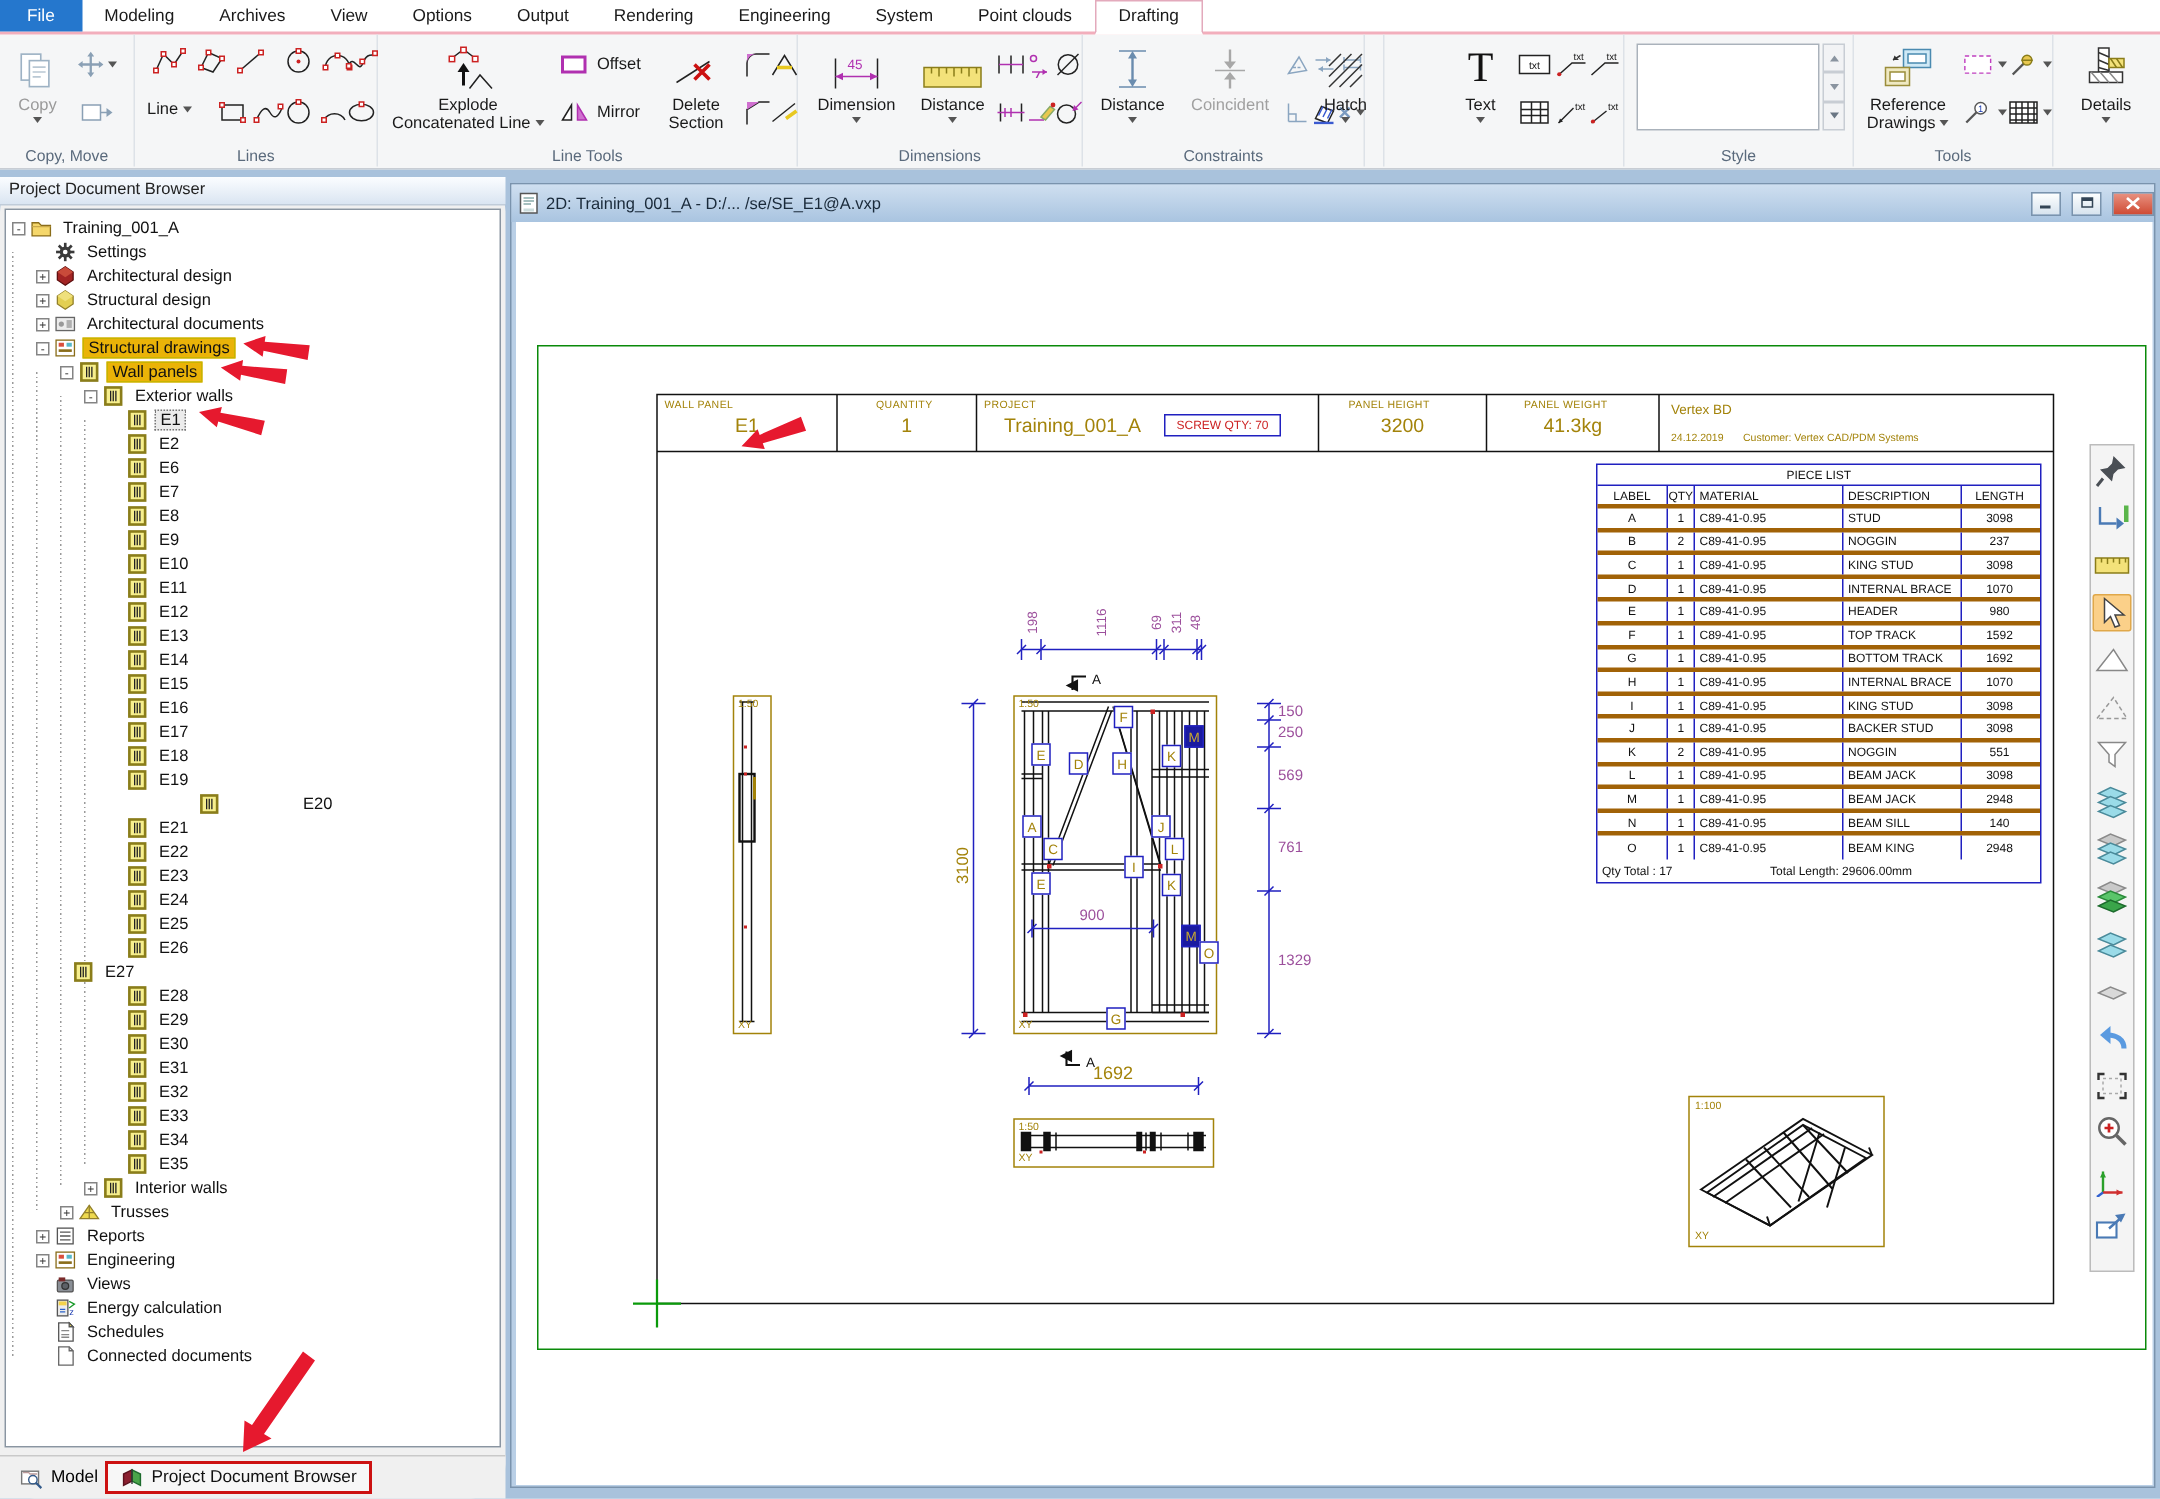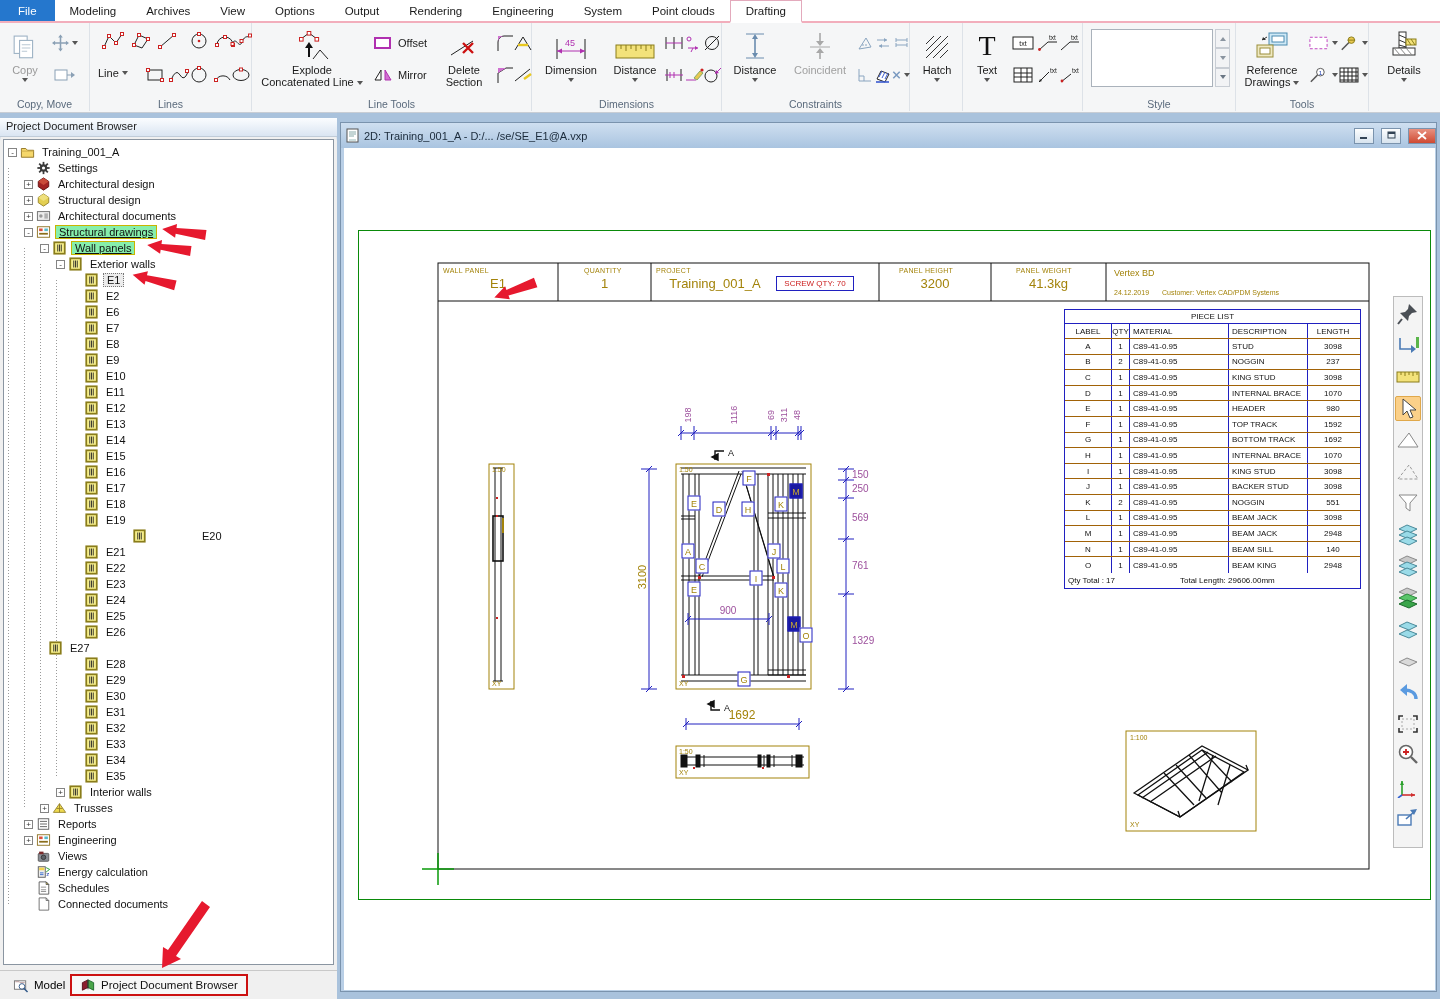--- a/index.html
+++ b/index.html
@@ -32,21 +32,21 @@
   .leftpanel { position:absolute; left:0; top:118px; width:337px; height:881px; background:#f0f0f0; z-index:5;border-radius:23px; }
   .lphead { position:absolute; left:0; top:0; width:337px; height:19px; background:linear-gradient(#fbfdff,#dae5f2); border-bottom:1px solid #c0ccd9; font-size:11px; color:#222; padding:2px 0 0 6px; }
   .treebox { position:absolute; left:3px; top:21px; width:331px; height:826px; background:#fff; border:1px solid #8a95a1; overflow:hidden; }
   .guide { position:absolute; width:1px; background:repeating-linear-gradient(to bottom,#9a9a9a 0 1px,transparent 1px 3px); }
   .trow { position:relative; height:16px; display:flex; align-items:center; font-size:11px; color:#111; white-space:nowrap; }
   .exbox { width:9px; height:9px; border:1px solid #848484; background:#fff; font-size:8px; line-height:7px; text-align:center; color:#333; margin-right:3px; flex:none; }
   .exbox.noex { border:none; background:transparent; }
   .ticon { width:15px; height:14px; margin-right:4px; flex:none; }
   .ticon svg { width:15px; height:14px; }
   .tlabel { padding:0 3px; }
-  .tlabel.hlbg { background:#86efac; border:1px solid #c8b400;text-decoration:underline; }
+  .tlabel.hlbg { background:#eab308; border:1px solid #c8b400; }
   .tlabel.selbg { background:#ececec; border:1px dotted #777; }
   .bottomtabs { position:absolute; left:0; top:852px; width:337px; height:29px; background:#f0f0f0; border-top:1px solid #c9c9c9; }
   .btab { position:absolute; top:3px; height:22px; display:flex; align-items:center; gap:5px; font-size:11.5px; padding:0 8px; background:#f0f0f0; }
   .btab svg { width:16px; height:15px; }
   .btab.red { border:2px solid #cc1111; background:#f7f7f7; }
 
   
   .dwin { position:absolute; left:340px; top:122px; width:1097px; height:870px; background:#b9cfe6; border:1px solid #7a93ad; z-index:4; }
   .dtitle { position:absolute; left:0; top:0; width:100%; height:25px; background:linear-gradient(#cfdff0,#a9c4e0); display:flex; align-items:center; font-size:11px; color:#1a2a3a; padding-left:5px; gap:5px; }
   .wbtn { width:20px; height:16px; border:1px solid #7a93ad; background:linear-gradient(#fdfefe,#d7e3ee); display:flex; align-items:center; justify-content:center; margin-left:2px; }
@@ -54,21 +54,21 @@
   .canvas { position:absolute; left:3px; top:25px; width:1091px; height:842px; background:#fff; overflow:hidden; }
 
   .sheet { position:absolute; left:14px; top:82px; width:1073px; height:670px; border:1px solid #0a8a0a; }
   .tb-label { position:absolute; font-size:7px; color:#a3830a; letter-spacing:0.3px; }
   .tb-value { position:absolute; font-size:13px; color:#a3830a; text-align:center; }
   .screwbox { position:absolute; border:1px solid #2020c0; color:#cc2020; font-size:8px; display:flex; align-items:center; justify-content:center; }
   .oliv7 { position:absolute; font-size:7px; color:#a3830a; }
 
   .plist { position:absolute; left:720px; top:161px; width:297px; border:1px solid #2020c0; background:#fff; font-size:8px; color:#111; }
   .pltitle { height:14px; border-bottom:1px solid #2020c0; text-align:center; line-height:14px; }
-  .plrow { display:grid; grid-template-columns:47px 18px 99px 79px 50px; height:15.6px; border-bottom:1px solid #a16207; }
+  .plrow { display:grid; grid-template-columns:47px 18px 99px 79px 50px; height:15.6px; border-bottom:3px solid #a16207; }
   .plrow.hdr { height:15px; }
   .plrow:last-child { border-bottom:none; }
   .plc { border-right:1px solid #2020c0; display:flex; align-items:center; justify-content:center; overflow:hidden; }
   .plc:last-child { border-right:none; }
   .plc.c2,.plc.c3 { justify-content:flex-start; padding-left:3px; }
   .plfoot { height:15px; display:flex; align-items:center; }
 
   .plabel { position:absolute; width:13px; height:15px; border:1px solid #2020c0; background:#fff; color:#a3830a; font-size:9px; display:flex; align-items:center; justify-content:center; transform:translate(-50%,-50%); }
   .plabel.psel { background:#1a1aa0; color:#c8a830; }
 
@@ -406,21 +406,21 @@
         </div>
       <div class="sbtn" style="left:170px;top:40px;width:18px">
           <svg width="14" height="14" viewBox="0 0 14 14">
             <path d="M2 2l10 10M12 2L2 12" stroke="#7a9ac0" stroke-width="2.4"></path>
           </svg>
           <span class="dd inl"></span>
         </div>
       <div class="glabel">Constraints</div>
     </div>
 
-    <div class="rgroup" style="left:910px;width:53px">
+    <div class="rgroup" style="left:870px;width:53px">
       <div class="bigbtn" style="left:6px;width:42px">
         <span class="ic">
             <svg width="28" height="28" viewBox="0 0 28 28">
               <path d="M3 25L25 3M3 18L18 3M3 11L11 3M10 25l15-15M17 25l8-8" stroke="#333"></path>
             </svg>
           </span>
         <span>Hatch</span>
         <span class="dd"></span>
       </div>
     </div>

